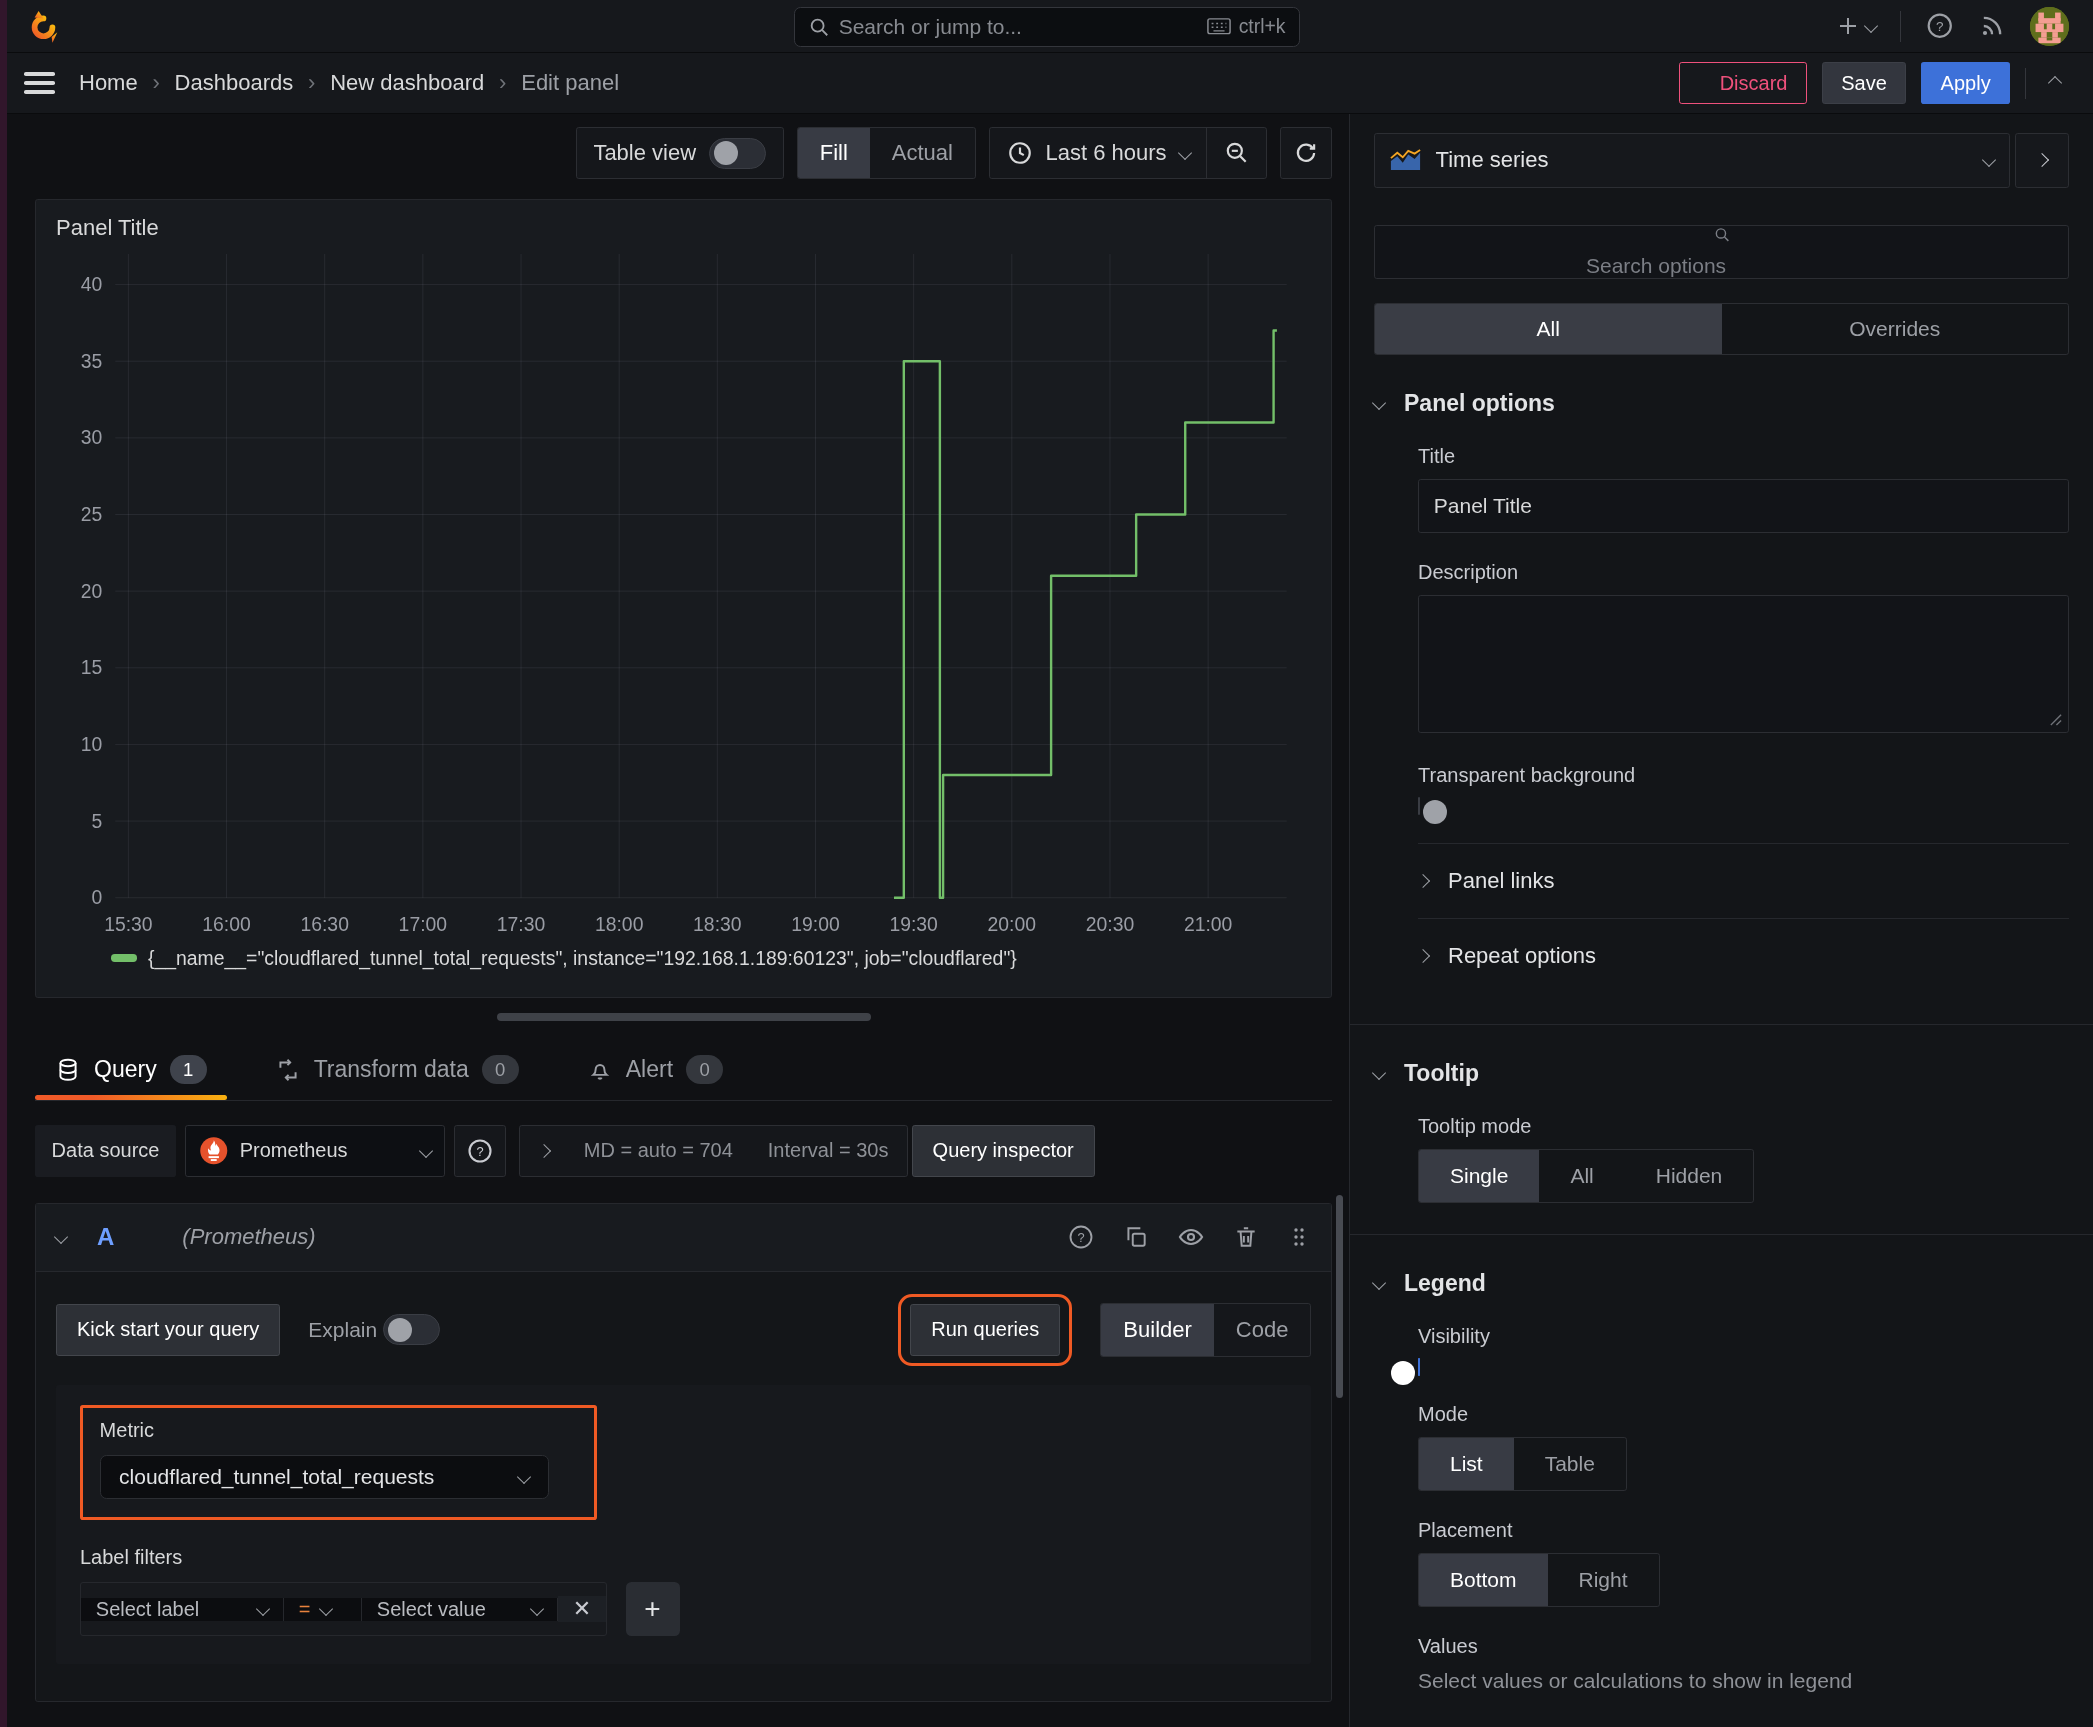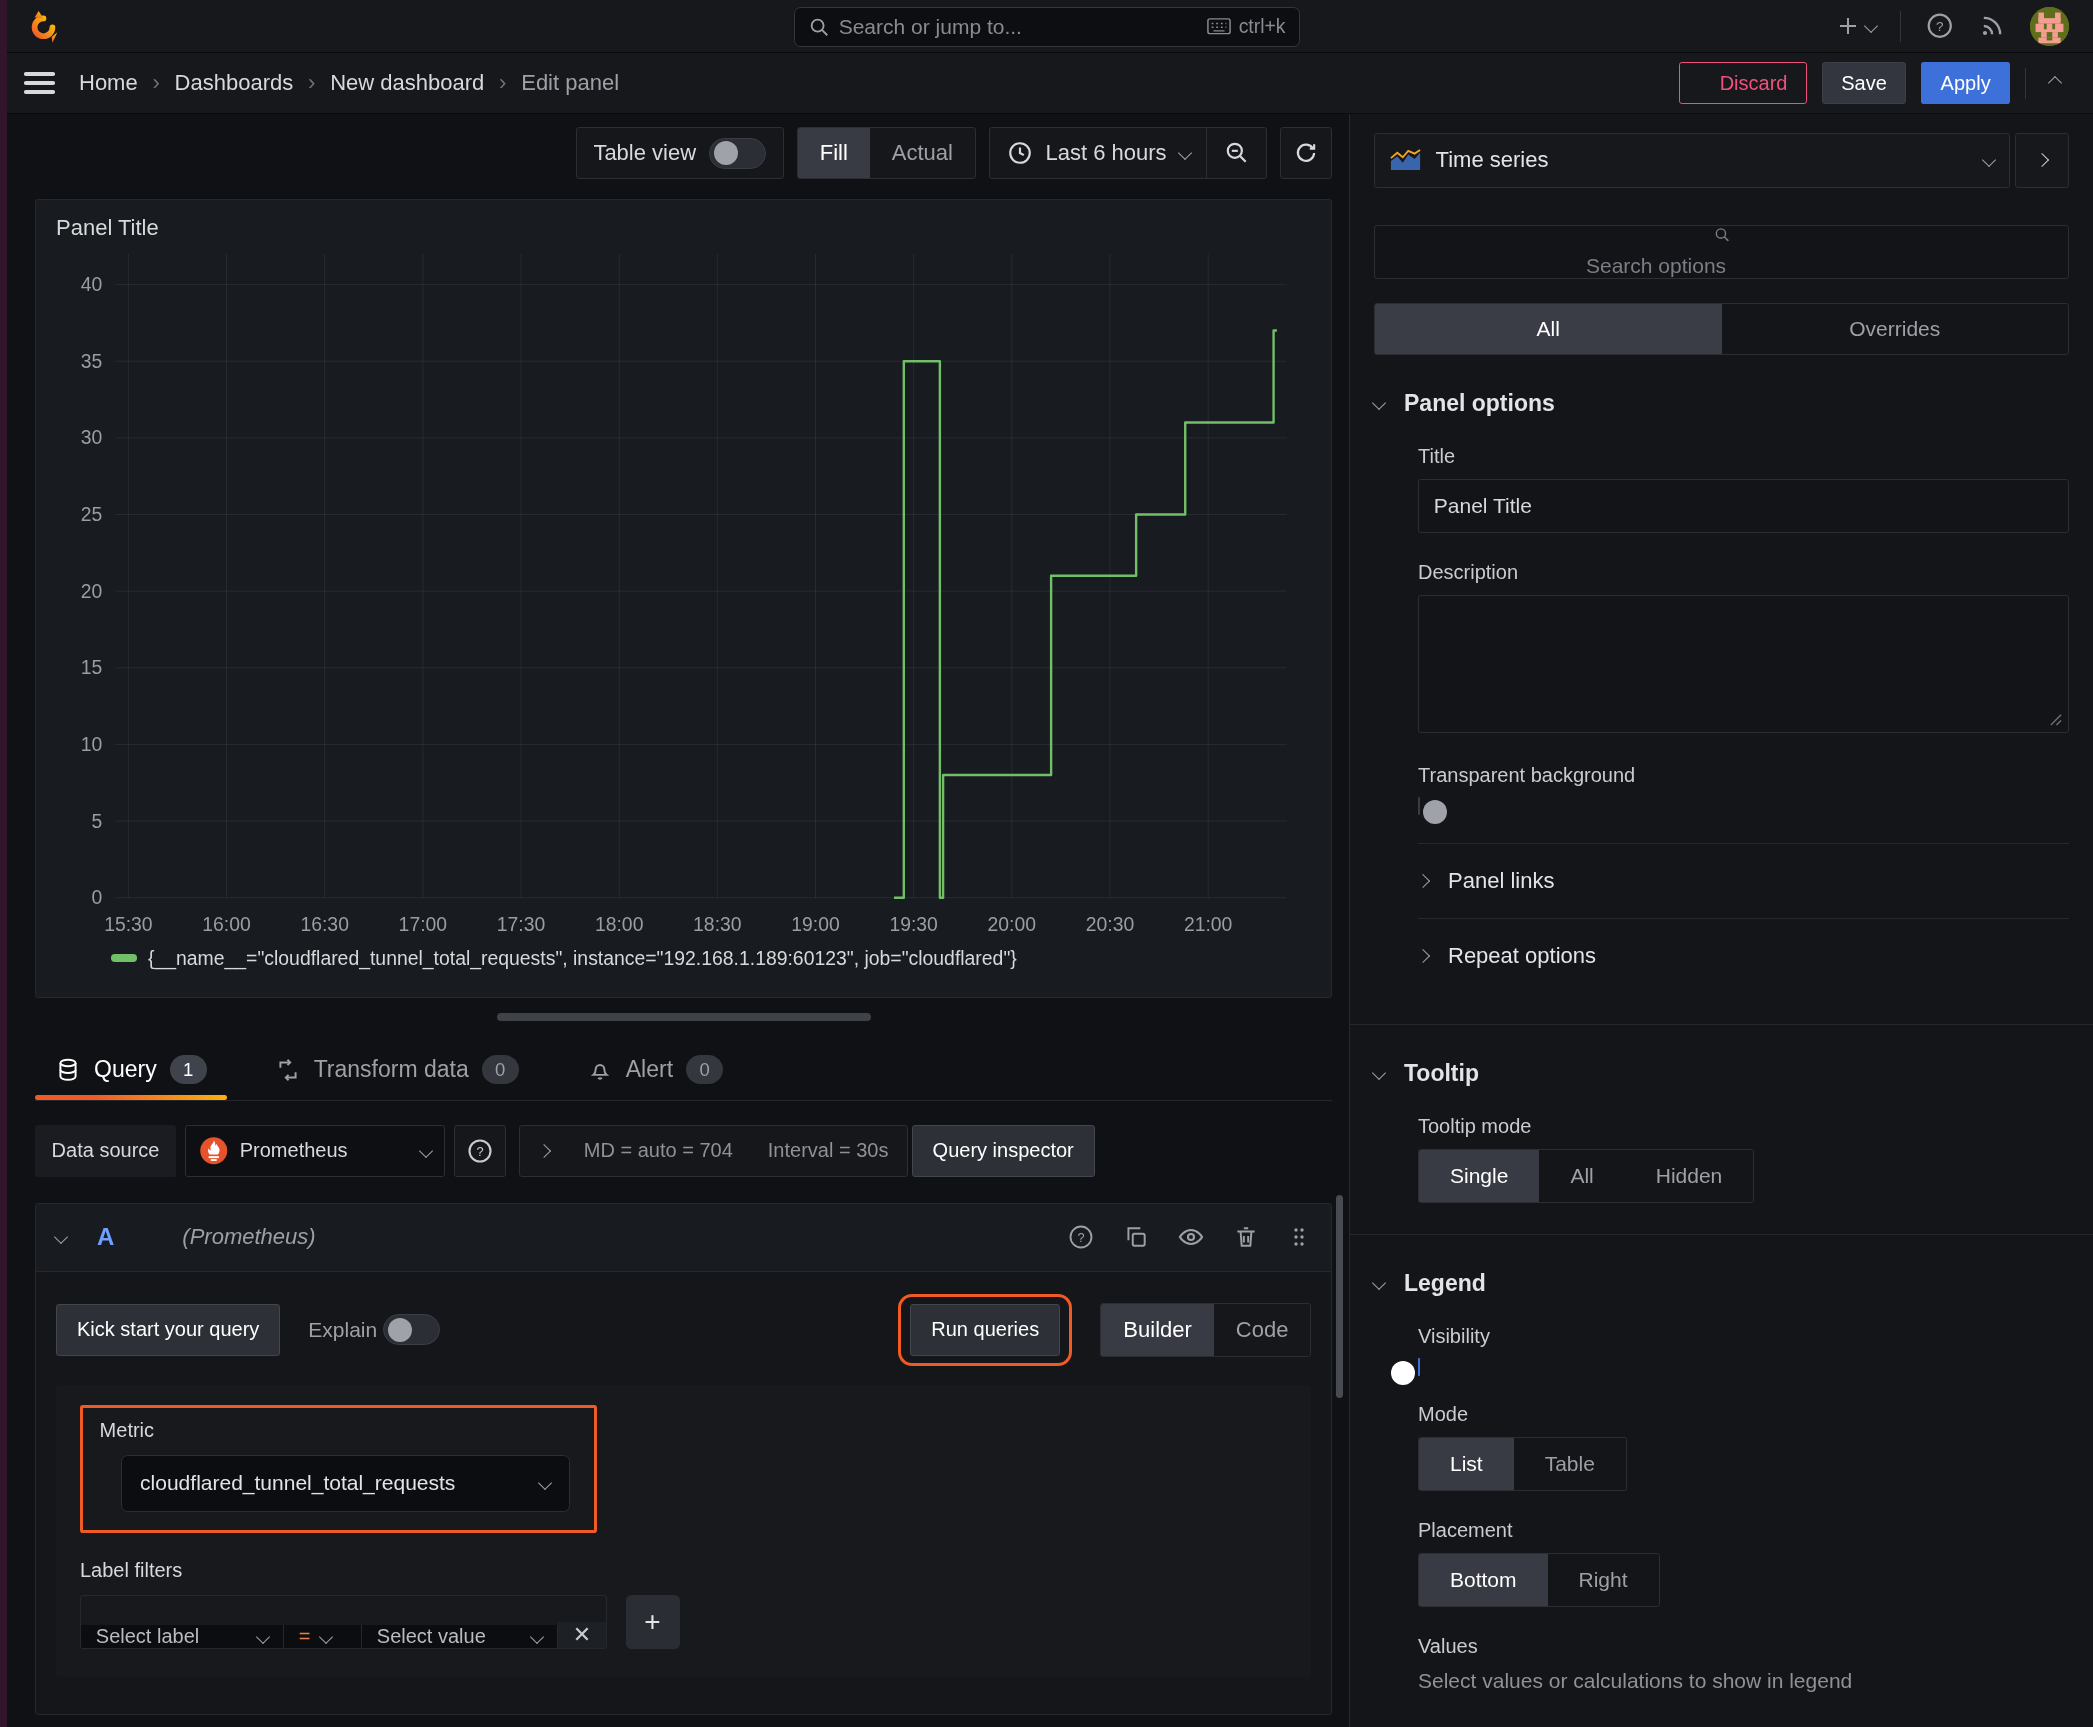--- a/index.html
+++ b/index.html
@@ -85,25 +85,25 @@
   .refid{font-size:24px;color:#6e9fff;font-weight:bold;}
   .ds-hint{font-size:22px;color:#9da0a6;font-style:italic;margin-left:37px;}
   .q-icons{margin-left:auto;display:flex;align-items:center;gap:28px;color:#9da0a6;}
   .q-toolbar{display:flex;align-items:center;margin:22px 20px 0 20px;gap:28px;}
   .explain{display:flex;align-items:center;gap:6px;font-size:21px;color:#9da0a6;}
   .q-toolbar .spacer{flex:1;}
   .ann-box{border:3.7px solid #f05a24;border-radius:14px;padding:7.4px 9.2px;}
   .options-box{margin:18.5px 20px 0 20px;background:#17191d;border-radius:2.8px;padding:20px 24px 28px 24px;}
   .metric-ann{border:3.7px solid #f05a24;border-radius:2.8px;padding:11px 16.6px 18.5px 16.6px;width:517px;}
   .field-label{font-size:20px;color:#d8d9da;margin-bottom:13px;}
-  .metric-select{width:449px;height:57px;background:#0c0d10;border:0.9px solid #2c2e33;border-radius:6.5px;display:flex;align-items:center;padding:0 18.5px;gap:24px;cursor:pointer;margin-left:21px;}
+  .metric-select{width:449px;height:44px;background:#0c0d10;border:0.9px solid #2c2e33;border-radius:6.5px;display:flex;align-items:center;padding:0 18.5px;gap:24px;cursor:pointer;}
   .metric-select .val{flex:1;font-size:21px;color:#e3e4e6;}
   .lf-wrap{margin-top:26px;}
   .lf-row{display:flex;align-items:center;gap:18.5px;}
-  .lf-group{display:flex;align-items:flex-end;height:54px;border-radius:3px;overflow:hidden;border:0.9px solid #26282d;}
+  .lf-group{display:flex;align-items:center;height:54px;border-radius:3px;overflow:hidden;border:0.9px solid #26282d;}
   .lf-select{background:#0c0d10;display:flex;align-items:center;gap:11px;padding:0 14.8px;font-size:20px;color:#b9bbc0;cursor:pointer;border-right:0.9px solid #26282d;}
   .lf-op{color:#e8823d;}
   .lf-x{width:48px;background:#1d2025;display:flex;align-items:center;justify-content:center;color:#c9cbd1;font-size:22px;cursor:pointer;}
   .lf-add{width:54px;height:54px;background:#2a2d33;border-radius:5.5px;display:flex;align-items:center;justify-content:center;font-size:28px;color:#e3e4e6;cursor:pointer;}
 
   
   .switch{position:relative;width:57px;height:31px;border-radius:15.7px;background:#2b2e35;border:0.9px solid #3a3d44;cursor:pointer;flex:none;}
   .switch .knob{position:absolute;top:2.8px;left:3.7px;width:24px;height:24px;border-radius:50%;background:#9fa2a8;}
   .switch.on{background:#3d71d9;border-color:#3d71d9;}
   .switch.on .knob{left:auto;right:3.7px;background:#fff;}

